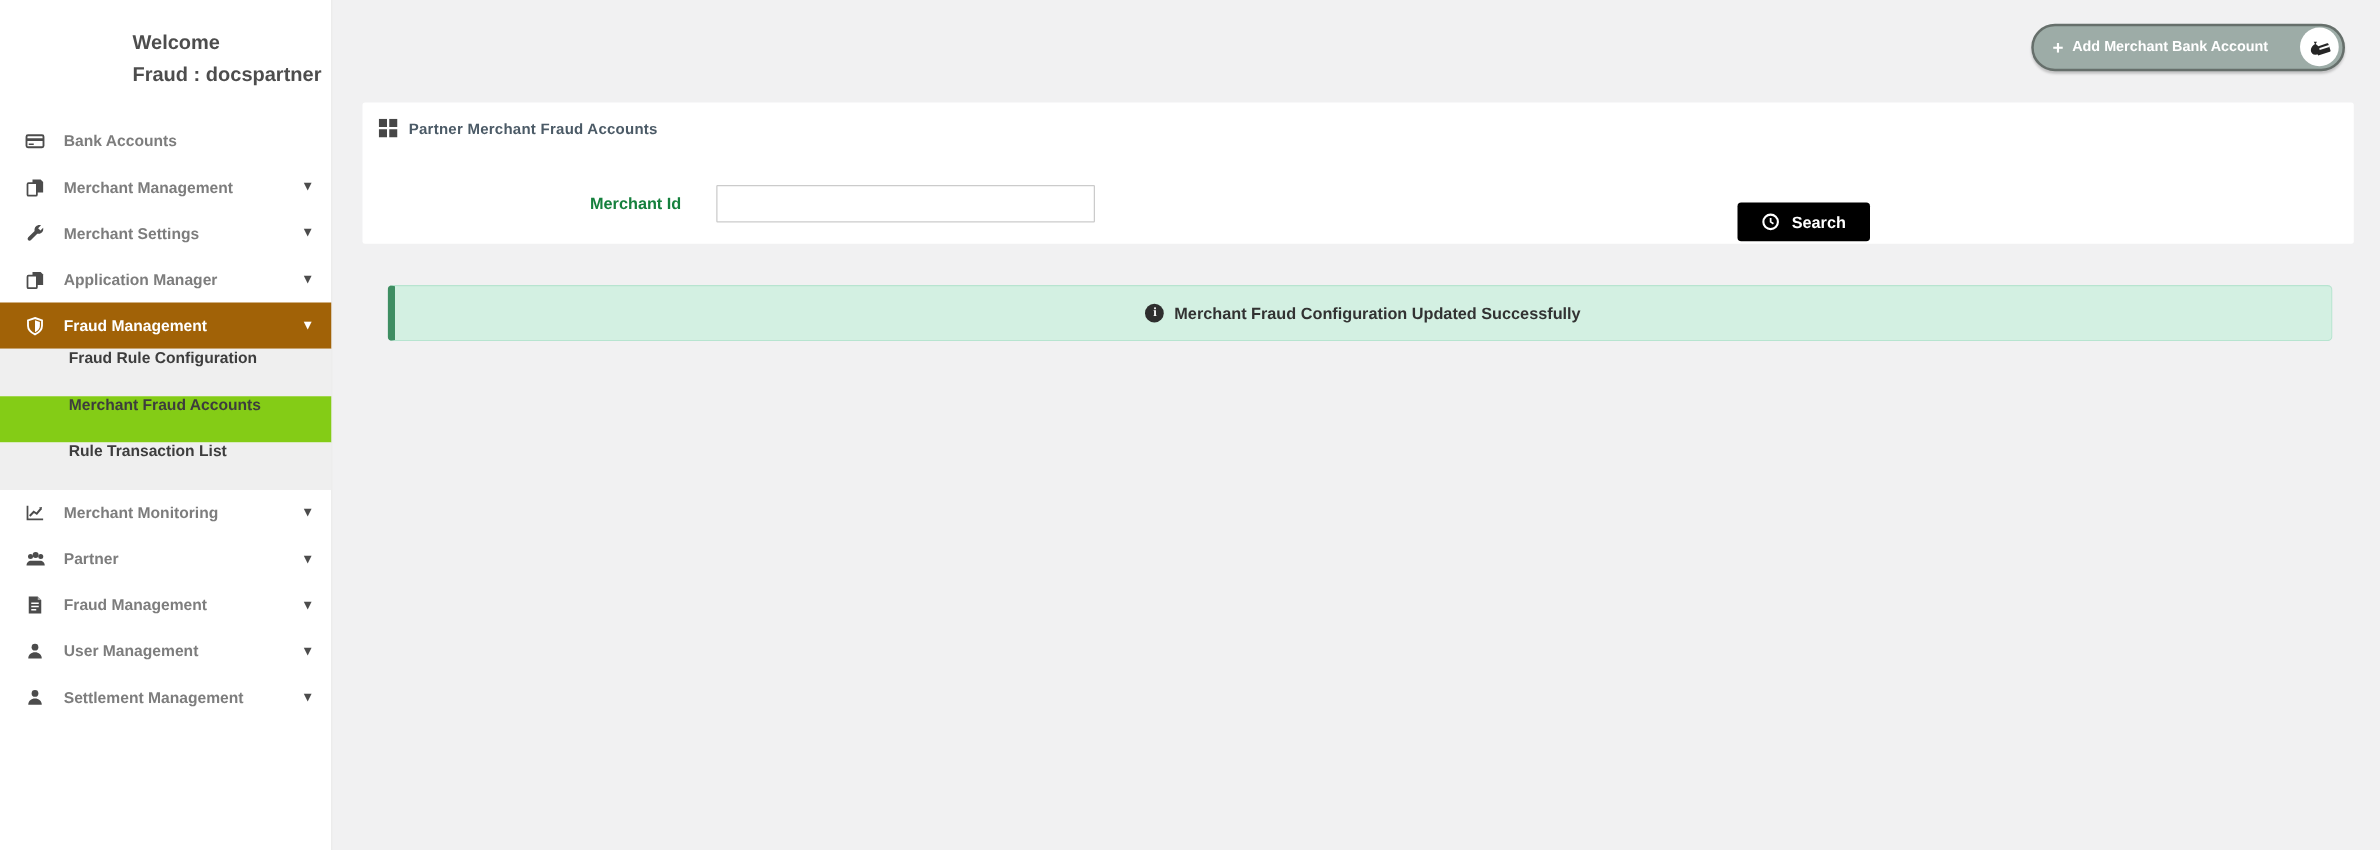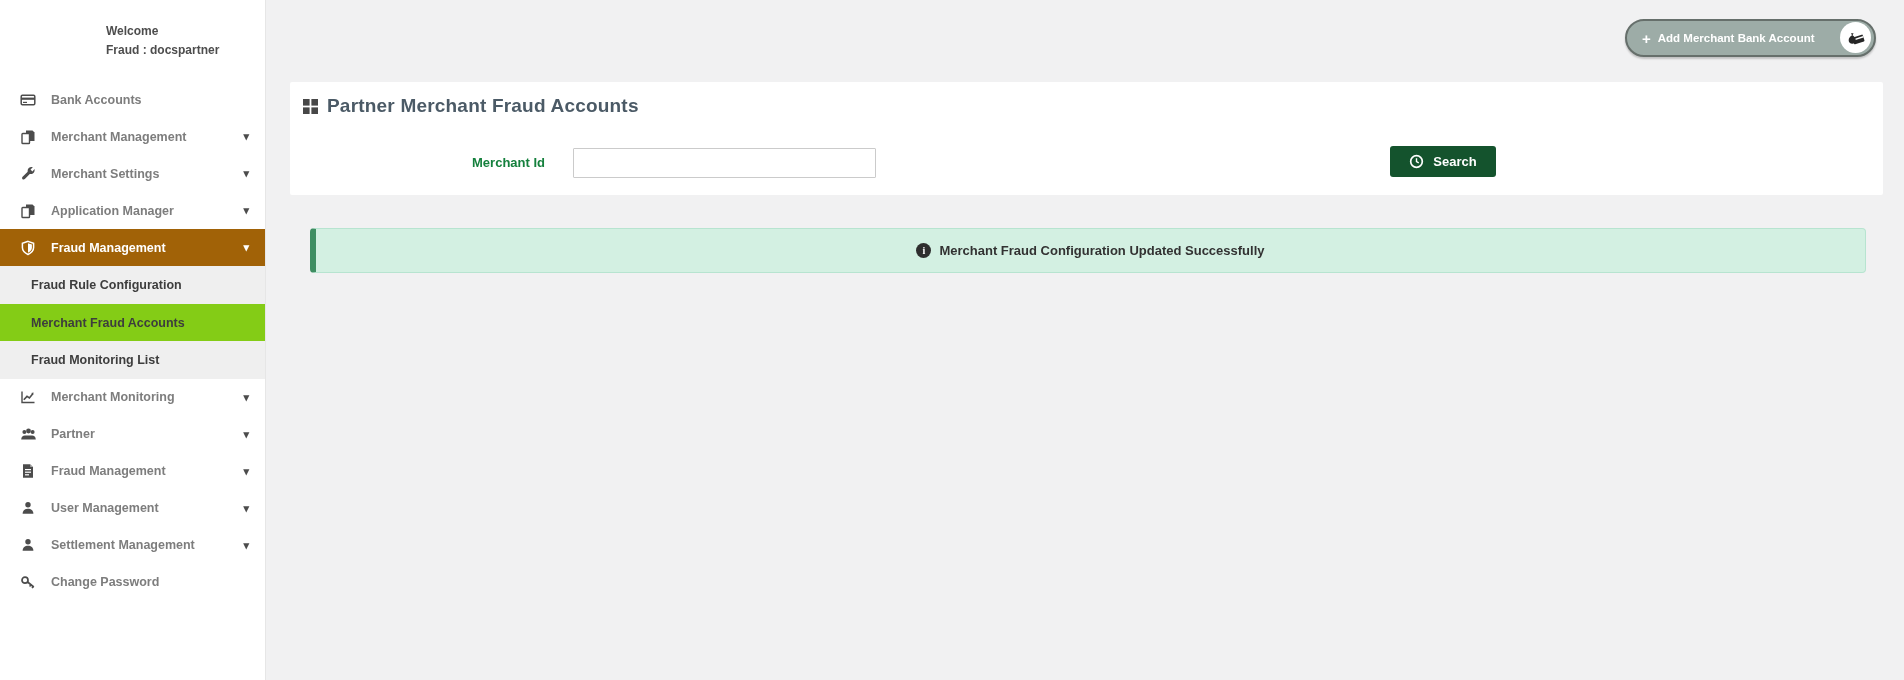--- a/index.html
+++ b/index.html
@@ -12,38 +12,38 @@
     color:#4a4a4a;
   }
 
   
   .sidebar {
     position:absolute; left:0; top:0; width:266px; height:680px;
     background:#ffffff; border-right:1px solid #e6e6e6;
   }
   .welcome {
     padding:22px 0 0 106px;
-    font-size:12px; font-weight:bold; color:#4d4d4d; line-height:1.6;
+    font-size:16px; font-weight:bold; color:#4d4d4d; line-height:1.6;
   }
   .nav { margin-top:21px; }
   .nav-item {
     height:37px; display:flex; align-items:center;
     padding:0 16px 0 18px;
     font-size:12.5px; font-weight:600; color:#7d7d7d;
     cursor:pointer; white-space:nowrap;
   }
   .nav-ic { width:20px; margin-right:13px; display:flex; align-items:center; justify-content:center; color:#4c4c4c; flex:none; }
   .nav-ic svg { display:block; }
   .chev { margin-left:auto; font-size:11px; color:#4c4c4c; line-height:1; }
   .nav-item.active { background:#a16207; color:#ffffff; }
   .nav-item.active .nav-ic { color:#ffffff; }
   .nav-item.active .chev { color:#ffffff; }
   .subnav-item {
-    height:37.5px; display:flex; align-items:center;
-    padding-left:31px; background:#efefef;
+    height:37.5px; display:flex; align-items:flex-start;
+    padding-left:55px; background:#efefef;
     font-size:12.5px; font-weight:600; color:#3d3d3d; cursor:pointer;
   }
   .subnav-item.selected { background:#84cc16; }
 
   
   .add-btn {
     position:absolute; top:19px; right:28px;
     width:251px; height:38px; border-radius:19px;
     background:#9daca7; border:2px solid #666f6b;
     display:flex; align-items:center; padding-left:15px;
@@ -59,37 +59,37 @@
 
   
   .panel {
     position:absolute; left:290px; top:82px;
     width:1593px; height:113px; background:#ffffff; border-radius:2px;
   }
   .panel-header {
     display:flex; align-items:center; gap:9px;
     padding:13px 0 0 13px;
   }
-  .panel-title { font-size:19px; font-weight:bold; color:#4b5a66; letter-spacing:.2px; }
+  .panel-title { font-size:12px; font-weight:bold; color:#4b5a66; letter-spacing:.2px; }
   .grid-ic { display:flex; }
 
   .field-label {
     position:absolute; left:160px; top:73px; width:95px;
     text-align:right; font-size:13px; font-weight:bold; color:#15803d;
   }
   .field-input {
     position:absolute; left:283px; top:66px;
     width:303px; height:30px;
     border:1px solid #cbcbcb; border-radius:1px;
     font-size:13px; padding:0 8px; color:#444; background:#fff; outline:none;
   }
   .search-btn {
-    position:absolute; left:1100px; top:64px;
+    position:absolute; left:1100px; top:80px;
     width:106px; height:31px;
-    background:#14532d; border:none; border-radius:3px;
+    background:#000000; border:none; border-radius:3px;
     color:#ffffff; font-size:13px; font-weight:bold;
     display:flex; align-items:center; justify-content:center; gap:9px;
     cursor:pointer; font-family:inherit;
   }
 
   
   .alert {
     position:absolute; left:310px; top:228px;
     width:1556px; height:45px;
     background:#d3f0e2;
@@ -173,21 +173,21 @@
     </div>
 
     <div class="subnav">
       <div class="subnav-item">
         <span>Fraud Rule Configuration</span>
       </div>
       <div class="subnav-item selected">
         <span>Merchant Fraud Accounts</span>
       </div>
       <div class="subnav-item">
-        <span>Fraud Monitoring List</span>
+        <span>Rule Transaction List</span>
       </div>
     </div>
 
     <div class="nav-item">
       <span class="nav-ic">
         <svg width="16" height="16" viewBox="0 0 16 16">
             <path d="M2 2.5v11h12.5" fill="none" stroke="currentColor" stroke-width="1.4"></path>
             <path d="M3.8 10.8l3.2-3.4 2.4 1.6 3.4-4.2" fill="none" stroke="currentColor" stroke-width="1.6"></path>
             <path d="M13.6 3.6l-2.4.3 2 1.8z" fill="currentColor"></path>
           </svg>
@@ -239,30 +239,20 @@
       <span class="nav-ic">
         <svg width="16" height="16" viewBox="0 0 16 16">
             <circle cx="8" cy="4.7" r="2.7" fill="currentColor"></circle>
             <path d="M2.6 13.8c0-3.1 2.4-5 5.4-5s5.4 1.9 5.4 5z" fill="currentColor"></path>
           </svg>
       </span>
       <span class="nav-label">Settlement Management</span>
       <span class="chev">▾</span>
     </div>
 
-    <div class="nav-item">
-      <span class="nav-ic">
-        <svg width="17" height="16" viewBox="0 0 17 16">
-            <circle cx="5" cy="6.2" r="3" fill="none" stroke="currentColor" stroke-width="1.7"></circle>
-            <path d="M7.6 8l6.2 5" fill="none" stroke="currentColor" stroke-width="1.7"></path>
-            <path d="M11 10.7l-1.4 1.7M13.3 12.5l-1.3 1.6" fill="none" stroke="currentColor" stroke-width="1.5"></path>
-          </svg>
-      </span>
-      <span class="nav-label">Change Password</span>
-    </div>
 
   </div>
 </div>
 
 <div class="add-btn">
   <span class="plus">+</span>
   <span>Add Merchant Bank Account</span>
   <span class="circle">
     <svg width="20" height="20" viewBox="0 0 24 24">
         <g transform="rotate(-18 15 14)">

